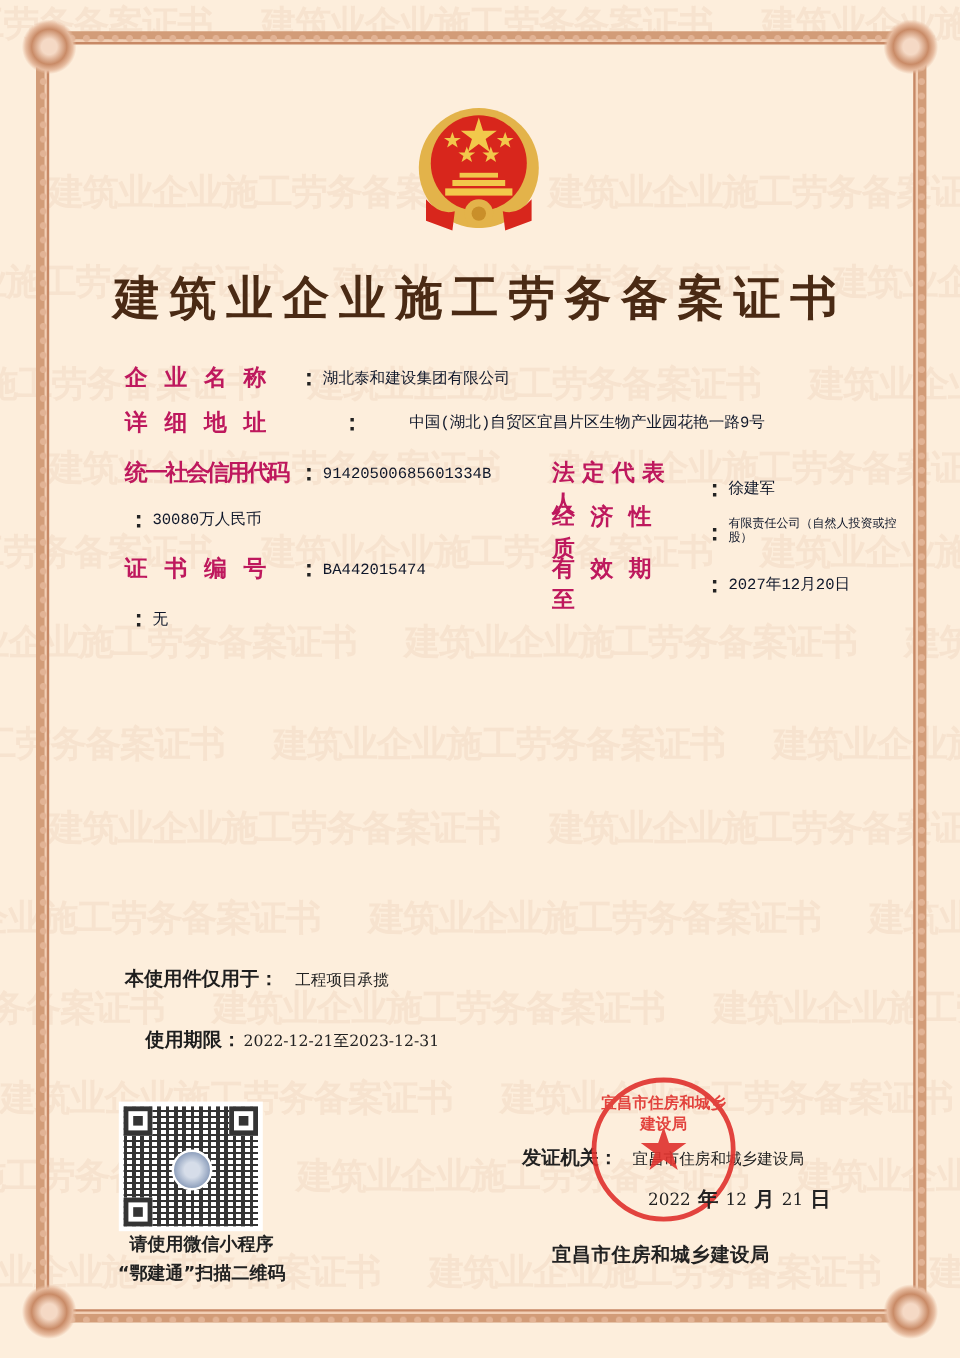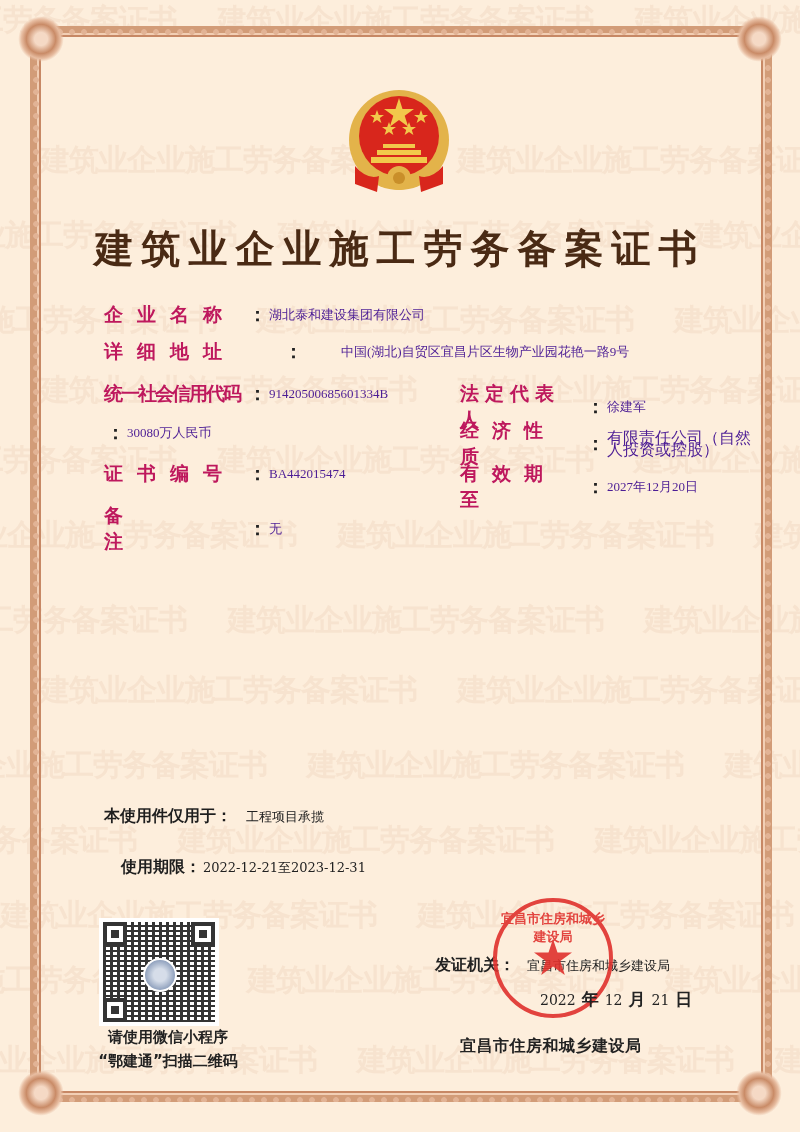--- a/index.html
+++ b/index.html
@@ -65,24 +65,24 @@
 
   .field {
     position: absolute; display: flex; align-items: center;
   }
   .label {
     font-weight: bold; font-size: 19px; color: #be185d;
     display: flex; justify-content: space-between;
   }
   .colon { font-weight: bold; font-size: 19px; margin: 0 2px 0 2px; }
   .value {
-    font-family: Liberation Serif, serif;
-    font-size: 13px; color: #4c1d95;
-  }
-  .value.small { font-size: 16px; line-height: 12px; width: 150px; }
+    font-family: Liberation Mono, monospace;
+    font-size: 13px; color: #0f172a;
+  }
+  .value.small { font-size: 10px; line-height: 12px; width: 150px; }
 
   .usage-label { font-weight: bold; font-size: 16px; color: #1e1e1e; }
   .usage-value { font-family: Liberation Sans, sans-serif; font-size: 13px; margin-left: 14px; }
   .period-value { font-family: "DejaVu Serif", "Liberation Serif", serif; font-size: 13px; margin-left: 2px; }
 
   .qr {
     position: absolute; left: 99px; top: 918px; width: 120px; height: 108px;
     background: #fff; padding: 4px;
   }
   .qr-grid { width: 100%; height: 100%; position: relative;
@@ -226,21 +226,20 @@
   <span class="value">30080万人民币</span>
 </div>
 
 <div class="field" style="left:104px; top:461px;">
   <span class="label" style="width:142px; letter-spacing:14px;">证书编号</span>
   <span class="colon">：</span>
   <span class="value">BA442015474</span>
 </div>
 
 <div class="field" style="left:104px; top:503px;">
-  <span class="label" style="width:142px; letter-spacing:100px;">备注</span>
   <span class="colon">：</span>
   <span class="value">无</span>
 </div>
 
 <div class="field" style="left:460px; top:381px;justify-content:center;">
   <span class="label" style="width:124px; letter-spacing:6px;">法定代表人</span>
   <span class="colon">：</span>
   <span class="value">徐建军</span>
 </div>
 

